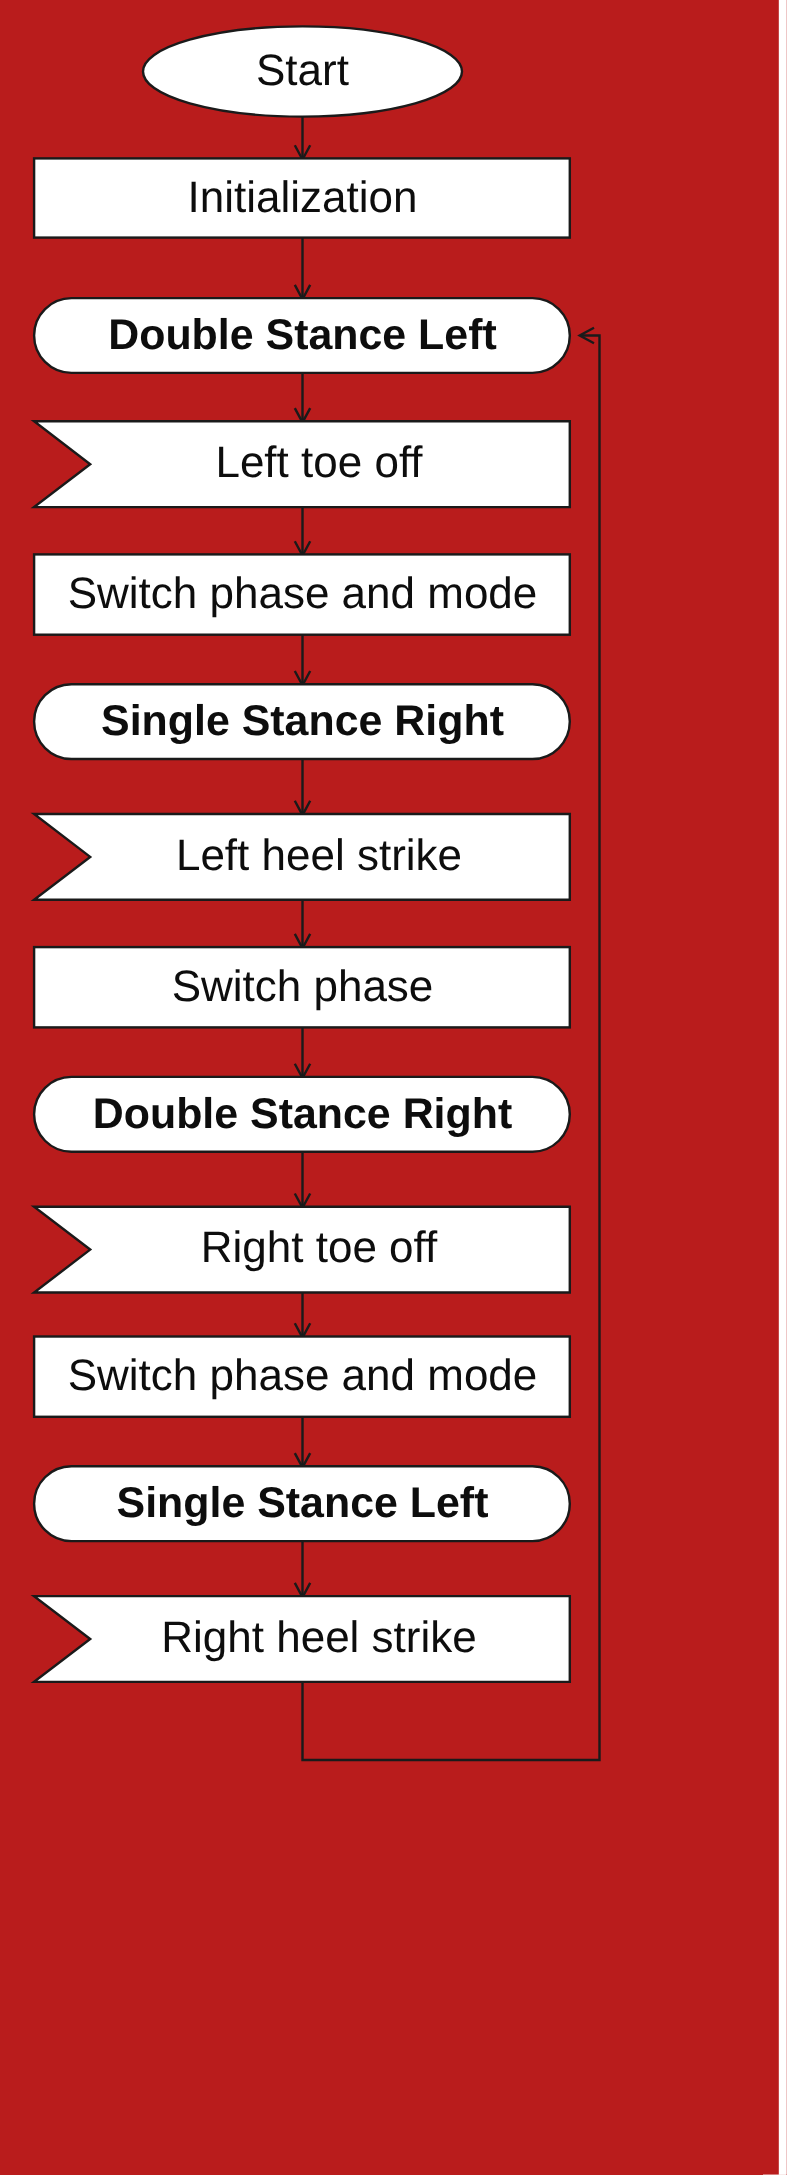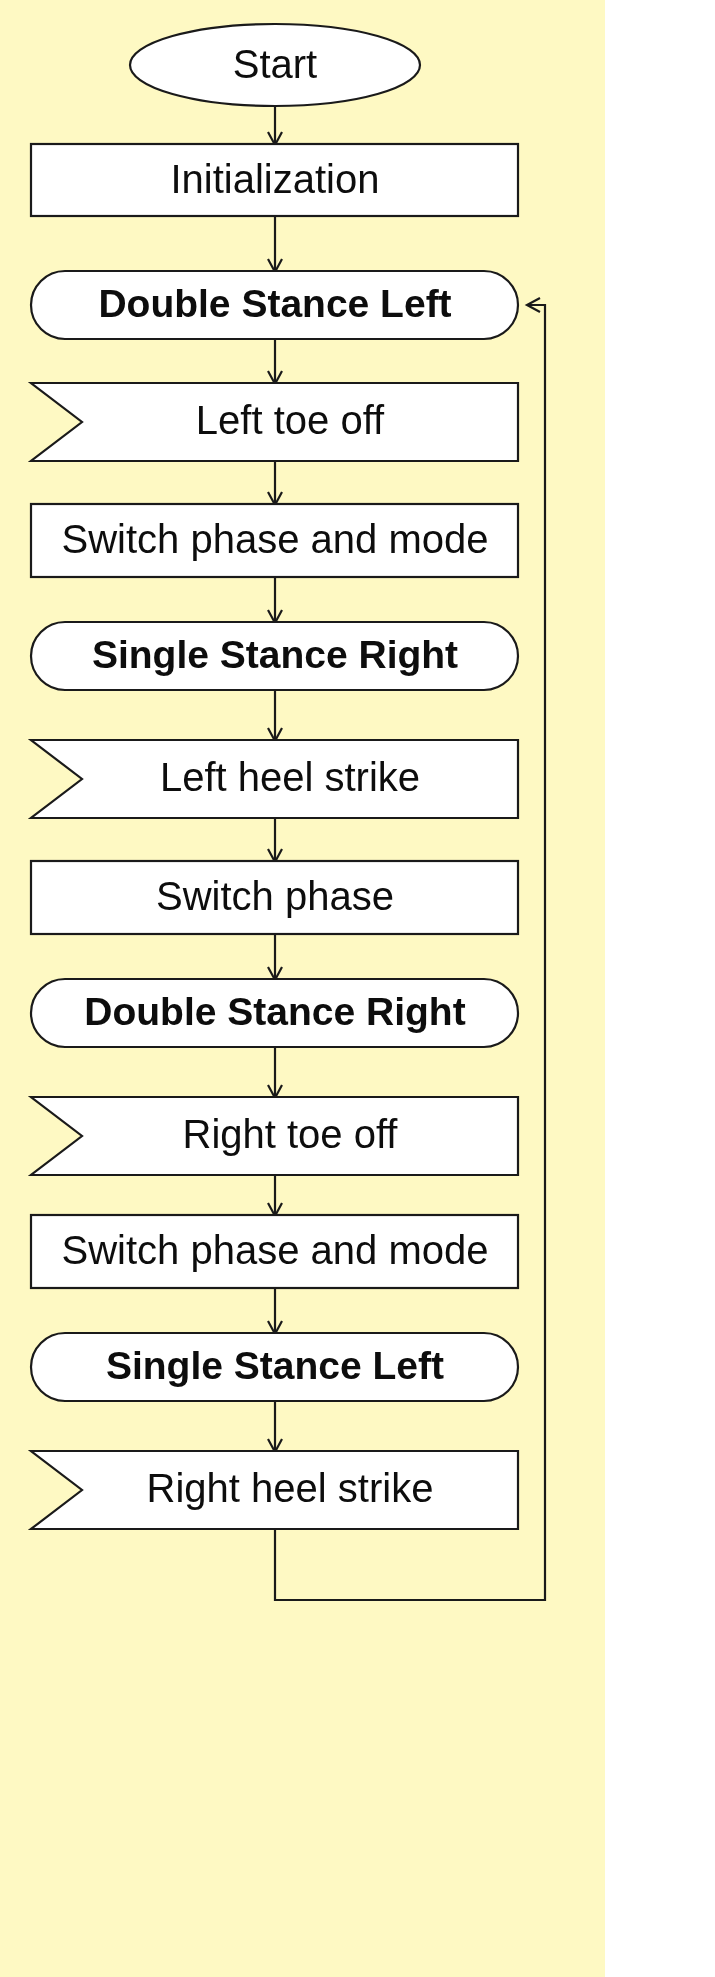--- a/index.html
+++ b/index.html
@@ -5,23 +5,23 @@
   html, body {
     margin: 0;
     padding: 0;
     background: #ffffff;
   }
   body {
     font-family: "Liberation Sans", sans-serif;
   }
   #canvas {
     position: relative;
-    width: 605px;
+    width: 708px;
     height: 1977px;
-    background: #fef9c3;
+    background: #b91c1c;
     overflow: hidden;
   }
   #flow-svg {
     position: absolute;
     left: 0;
     top: 0;
     width: 715px;
     height: 1977px;
   }
   .node-shape {

